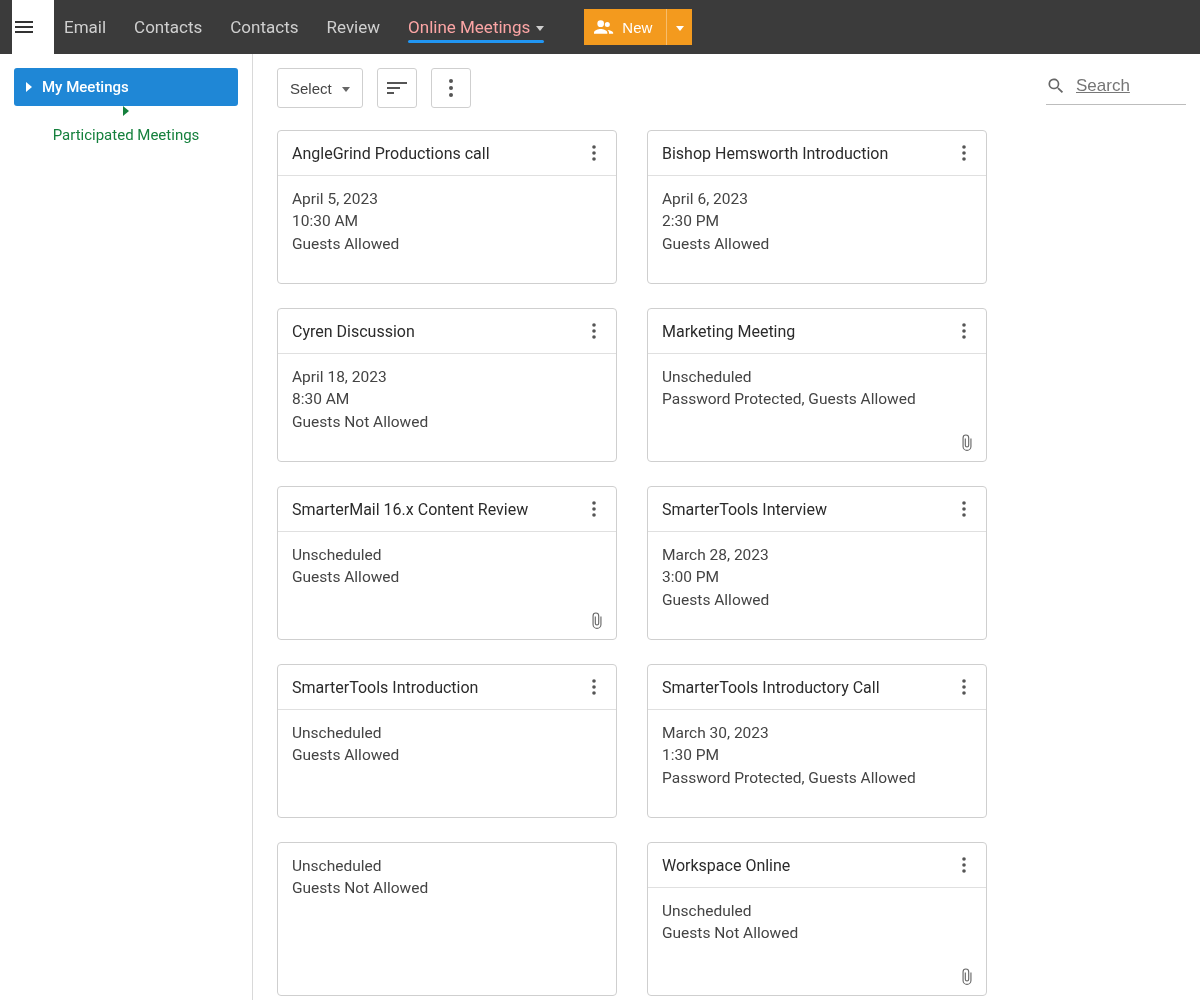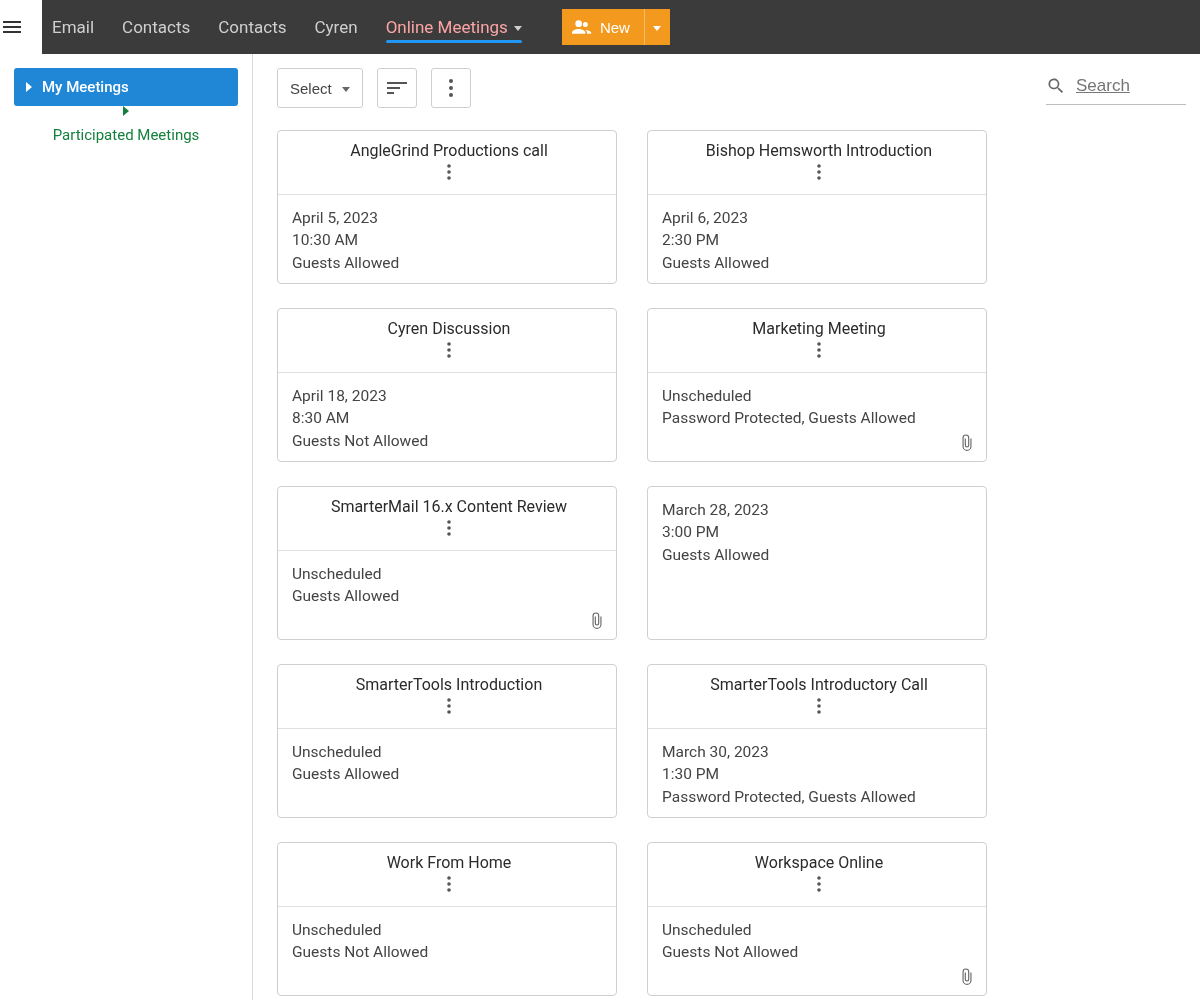--- a/index.html
+++ b/index.html
@@ -10,21 +10,21 @@
     background: #fff;
     width: 1200px;
     height: 1000px;
     overflow: hidden;
   }
   .topbar {
     height: 54px;
     background: #3b3b3b;
     display: flex;
     align-items: center;
-    padding: 0 10px;
+    padding: 0 22px;
   }
   .hamburger {
     width: 24px; height: 24px;
     margin-right: 24px; margin-left:6px;
     cursor: pointer;
     color: #333;
     background:#fff0;
   }
   .hamburger-wrap {
     background:#fff;
@@ -87,21 +87,21 @@
   }
   .grid {
     margin-top:22px; display:grid; grid-template-columns: 340px 340px; gap:24px 30px;
   }
   .card {
     border:1px solid #cfcfcf; border-radius:4px; background:#fff; height:154px;
     display:flex; flex-direction:column;
   }
   .card-header{
     display:flex; align-items:center; justify-content:space-between;
-    padding:10px 10px 10px 14px; border-bottom:1px solid #e0e0e0;flex-direction:column;
+    padding:10px 10px 10px 14px; border-bottom:1px solid #e0e0e0;
   }
   .card-title{ font-size:16px; color:#2b2b2b; }
   .kebab{ width:24px;height:24px; display:flex;align-items:center;justify-content:center; cursor:pointer; color:#555;}
   .card-body{ padding:12px 14px 8px 14px; font-size:15.5px; color:#444; line-height:1.45; flex:1; position:relative;}
   .card-body .line{ display:block;}
   .attach-icon{
     position:absolute; right:10px; bottom:8px; color:#666;
   }
   svg{display:block;}
 </style>
@@ -113,21 +113,21 @@
     <div class="hamburger">
       <svg viewBox="0 0 24 24" width="24" height="24">
           <path fill="#333" d="M3 6h18v2H3zM3 11h18v2H3zM3 16h18v2H3z"></path>
         </svg>
     </div>
   </div>
   <div class="nav-tabs">
     <div class="nav-tab">Email</div>
     <div class="nav-tab">Contacts</div>
     <div class="nav-tab">Contacts</div>
-    <div class="nav-tab">Cyren</div>
+    <div class="nav-tab">Review</div>
     <div class="nav-tab active">
       <span>Online Meetings</span>
       <span class="caret-down"></span>
     </div>
   </div>
   <div class="new-btn-group">
     <button class="new-btn">
       <span>
         <svg width="20" height="14" viewBox="0 0 24 16">
             <path fill="#fff" d="M8 8a4 4 0 100-8 4 4 0 000 8zm8 0a3 3 0 100-6 3 3 0 000 6zM0 15c0-3 5-4.5 8-4.5S16 12 16 15v1H0zm18 1v-1c0-1.4-.7-2.6-1.9-3.5 2.6.2 6.9 1.5 6.9 3.5v1z"></path>
@@ -287,20 +287,32 @@
             <span class="line">Unscheduled</span>
             <span class="line">Guests Allowed</span>
             <span class="attach-icon">
               <svg width="18" height="20" viewBox="0 0 24 24">
                 <path fill="#666" d="M16.5 6v10.5a4.5 4.5 0 01-9 0V5a3 3 0 016 0v10a1.5 1.5 0 01-3 0V6H9v9a3 3 0 006 0V5a4.5 4.5 0 00-9 0v11.5a6 6 0 0012 0V6z"></path>
               </svg>
             </span>
           </div>
         </div>
         <div class="card">
+          <div class="card-header">
+            <div class="card-title">SmarterTools Interview</div>
+            <div class="kebab">
+              <span>
+                <svg width="4" height="16" viewBox="0 0 4 16">
+                  <circle cx="2" cy="2" r="1.8" fill="#555"></circle>
+                  <circle cx="2" cy="8" r="1.8" fill="#555"></circle>
+                  <circle cx="2" cy="14" r="1.8" fill="#555"></circle>
+                </svg>
+              </span>
+            </div>
+          </div>
           <div class="card-body">
             <span class="line">March 28, 2023</span>
             <span class="line">3:00 PM</span>
             <span class="line">Guests Allowed</span>
           </div>
         </div>
         <div class="card">
           <div class="card-header">
             <div class="card-title">SmarterTools Introduction</div>
             <div class="kebab">
@@ -331,32 +343,20 @@
               </span>
             </div>
           </div>
           <div class="card-body">
             <span class="line">March 30, 2023</span>
             <span class="line">1:30 PM</span>
             <span class="line">Password Protected, Guests Allowed</span>
           </div>
         </div>
         <div class="card">
-          <div class="card-header">
-            <div class="card-title">Work From Home</div>
-            <div class="kebab">
-              <span>
-                <svg width="4" height="16" viewBox="0 0 4 16">
-                  <circle cx="2" cy="2" r="1.8" fill="#555"></circle>
-                  <circle cx="2" cy="8" r="1.8" fill="#555"></circle>
-                  <circle cx="2" cy="14" r="1.8" fill="#555"></circle>
-                </svg>
-              </span>
-            </div>
-          </div>
           <div class="card-body">
             <span class="line">Unscheduled</span>
             <span class="line">Guests Not Allowed</span>
           </div>
         </div>
         <div class="card">
           <div class="card-header">
             <div class="card-title">Workspace Online</div>
             <div class="kebab">
               <span>

